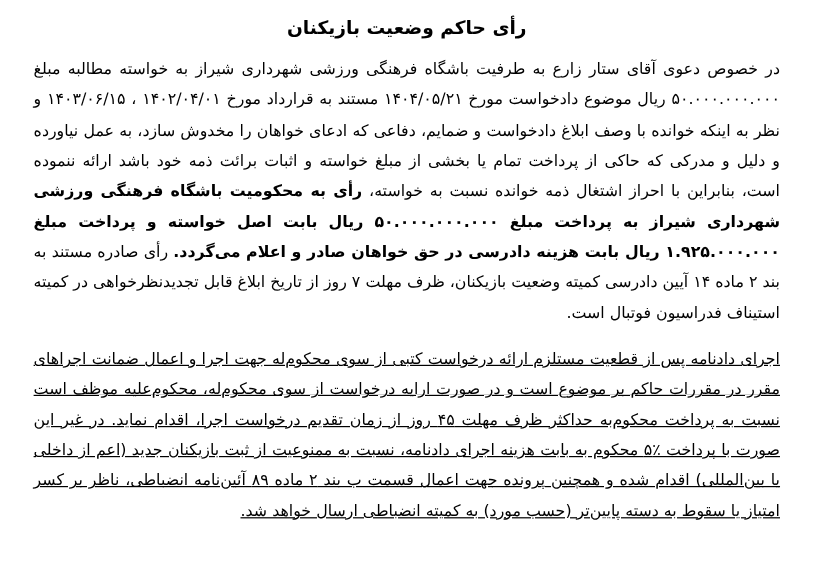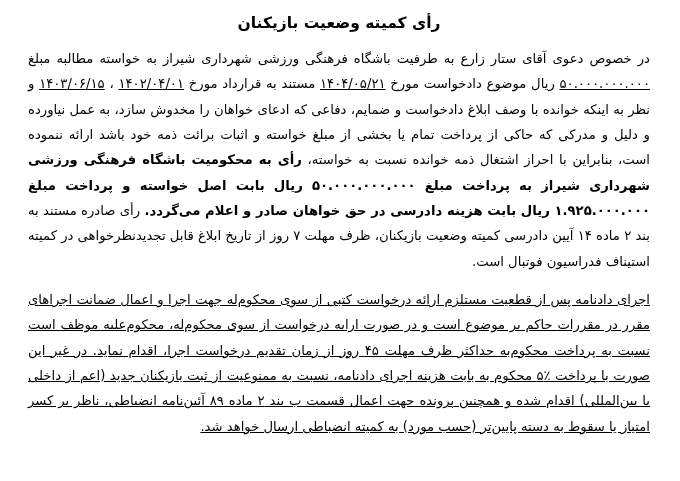--- a/index.html
+++ b/index.html
@@ -43,29 +43,28 @@
   }
   .b {
     font-weight: bold;
   }
   .num {
     font-weight: bold;
     letter-spacing: 0.2px;
   }
   .num-plain {
     letter-spacing: 0.2px;
-    text-decoration: underline;
   }
 </style>
 </head>
 <body>
 
 <div class="page">
 
-  <div class="doc-title">رأی کمیته وضعیت بازیکنان</div>
+  <div class="doc-title">رأی حاکم وضعیت بازیکنان</div>
 
   <p class="para">
     <span>در خصوص دعوی آقای ستار زارع به طرفیت باشگاه فرهنگی ورزشی شهرداری شیراز به خواسته مطالبه مبلغ </span><span class="num-plain">۵۰.۰۰۰.۰۰۰.۰۰۰</span><span> ریال موضوع دادخواست مورخ </span><span class="num-plain">۱۴۰۴/۰۵/۲۱</span><span> مستند به قرارداد مورخ </span><span class="num-plain">۱۴۰۲/۰۴/۰۱</span><span> ، </span><span class="num-plain">۱۴۰۳/۰۶/۱۵</span><span> و نظر به اینکه خوانده با وصف ابلاغ دادخواست و ضمایم، دفاعی که ادعای خواهان را مخدوش سازد، به عمل نیاورده و دلیل و مدرکی که حاکی از پرداخت تمام یا بخشی از مبلغ خواسته و اثبات برائت ذمه خود باشد ارائه ننموده است، بنابراین با احراز اشتغال ذمه خوانده نسبت به خواسته، </span><span class="b">رأی به محکومیت باشگاه فرهنگی ورزشی شهرداری شیراز به پرداخت مبلغ </span><span class="num">۵۰.۰۰۰.۰۰۰.۰۰۰</span><span class="b"> ریال بابت اصل خواسته و پرداخت مبلغ </span><span class="num">۱.۹۲۵.۰۰۰.۰۰۰</span><span class="b"> ریال بابت هزینه دادرسی در حق خواهان صادر و اعلام می‌گردد.</span><span> رأی صادره مستند به بند ۲ ماده ۱۴ آیین دادرسی کمیته وضعیت بازیکنان، ظرف مهلت ۷ روز از تاریخ ابلاغ قابل تجدیدنظرخواهی در کمیته استیناف فدراسیون فوتبال است.</span>
   </p>
 
   <p class="para">اجرای دادنامه پس از قطعیت مستلزم ارائه درخواست کتبی از سوی محکوم‌له جهت اجرا و اعمال ضمانت اجراهای مقرر در مقررات حاکم بر موضوع است و در صورت ارایه درخواست از سوی محکوم‌له، محکوم‌علیه موظف است نسبت به پرداخت محکوم‌به حداکثر ظرف مهلت ۴۵ روز از زمان تقدیم درخواست اجرا، اقدام نماید. در غیر این صورت با پرداخت ٪۵ محکوم به بابت هزینه اجرای دادنامه، نسبت به ممنوعیت از ثبت بازیکنان جدید (اعم از داخلی یا بین‌المللی) اقدام شده و همچنین پرونده جهت اعمال قسمت ب بند ۲ ماده ۸۹ آئین‌نامه انضباطی، ناظر بر کسر امتیاز یا سقوط به دسته پایین‌تر (حسب مورد) به کمیته انضباطی ارسال خواهد شد.</p>
 
 </div>
 
 </body></html>

